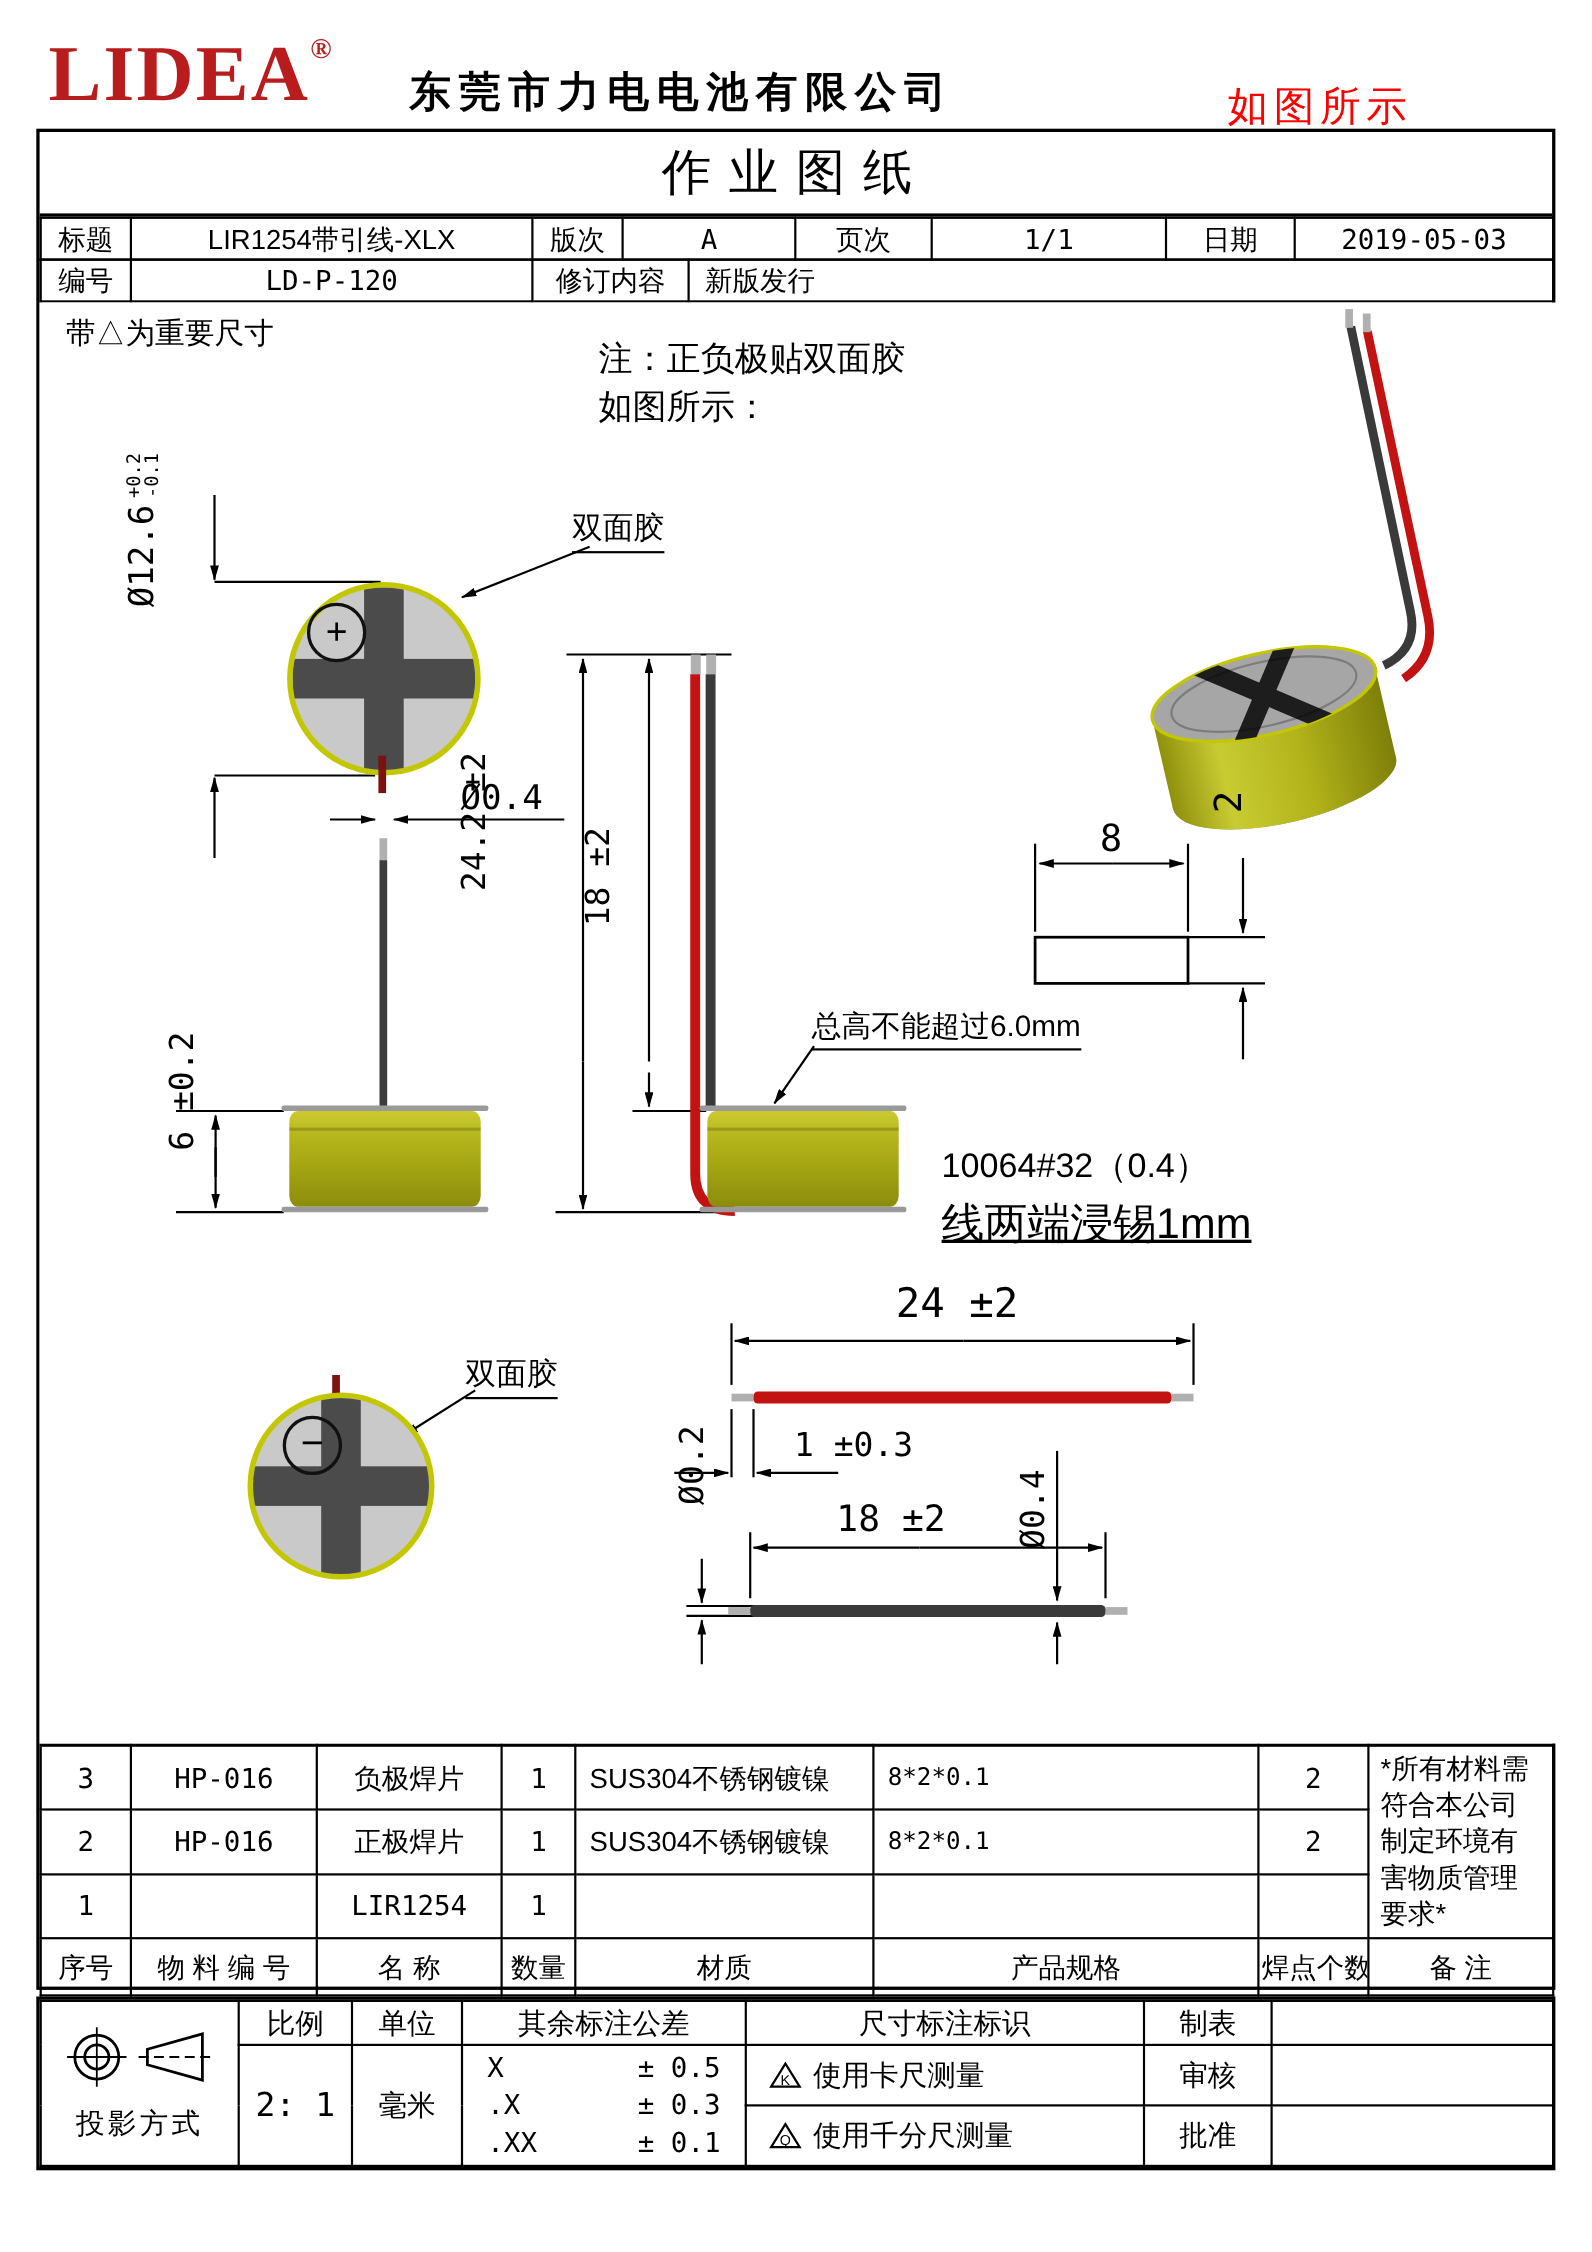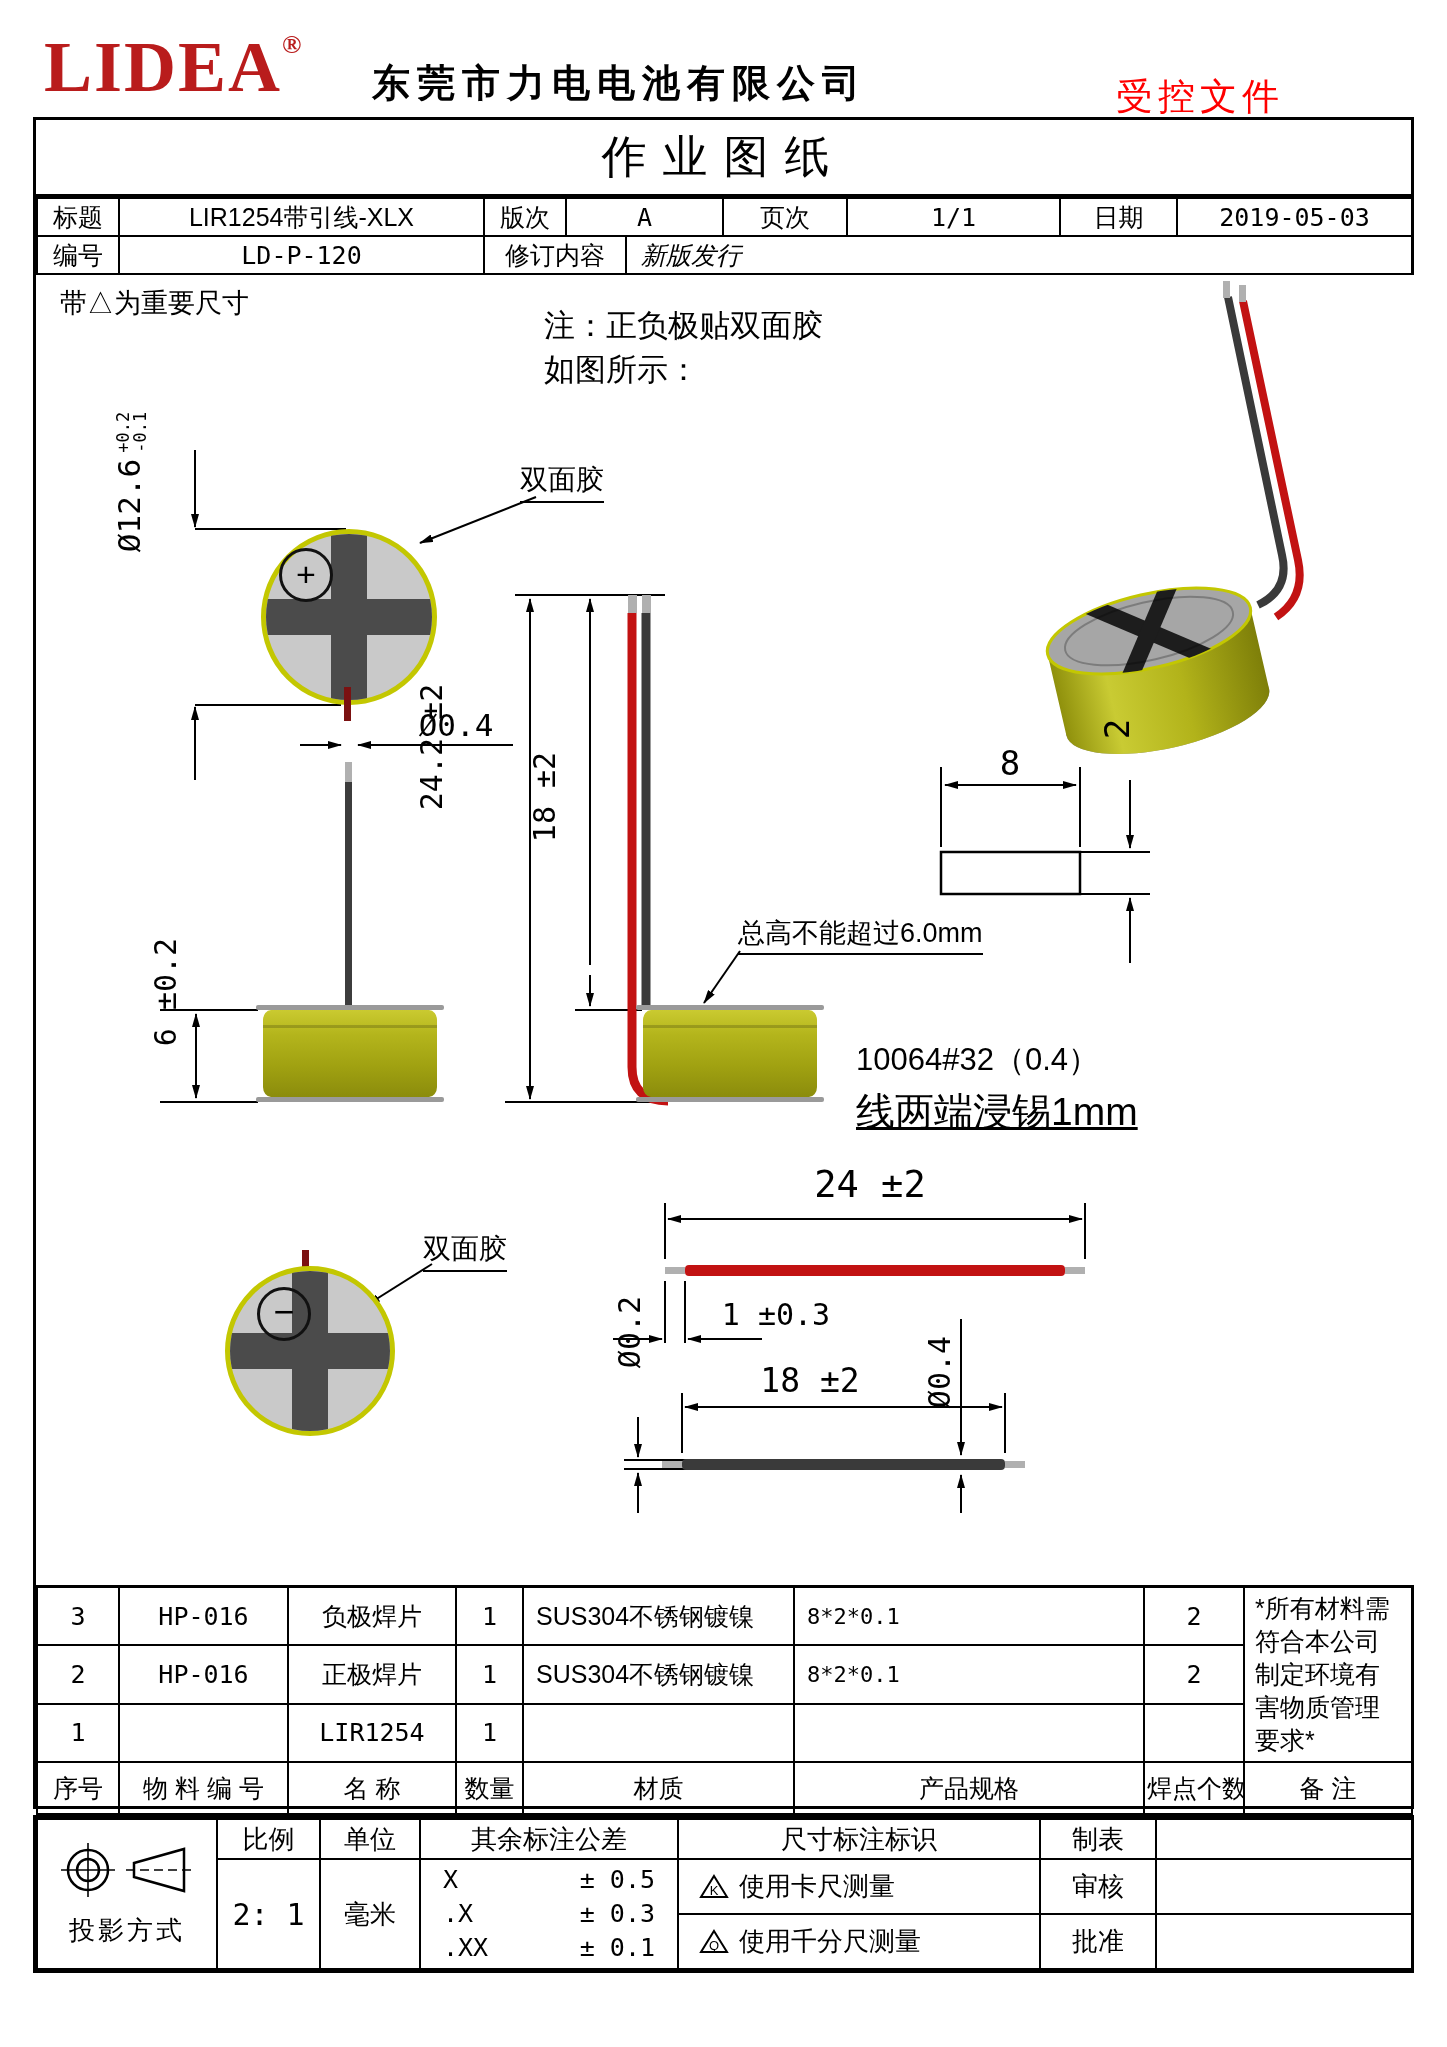--- a/index.html
+++ b/index.html
@@ -52,21 +52,21 @@
   .projcell{vertical-align:middle;}
   .projlabel{font-size:26px;letter-spacing:3px;margin-top:2px;}
 </style>
 </head>
 <body>
 
 <div class="page">
 
   <div class="abs logo"><span>LIDEA</span><sup>®</sup></div>
   <div class="abs company">东莞市力电电池有限公司</div>
-  <div class="abs controlled">受控文件</div>
+  <div class="abs controlled">如图所示</div>
 
   <div class="abs frame">
 
     <div class="sheet-title">作业图纸</div>
 
     <table class="info">
       <colgroup>
           <col style="width:82px">
           <col style="width:365px">
           <col style="width:82px">
@@ -94,21 +94,21 @@
           <col style="width:82px">
           <col style="width:365px">
           <col style="width:142px">
           <col style="width:786px">
         </colgroup>
       <tbody>
           <tr>
         <td>编号</td>
         <td class="mono">LD-P-120</td>
         <td>修订内容</td>
-        <td style="text-align:left;padding-left:14px;font-style:italic;">新版发行</td>
+        <td style="text-align:left;padding-left:14px;">新版发行</td>
       </tr>
     </tbody>
       </table>
 
     <div class="canvas">
 
       <svg width="1375" height="1310" viewBox="0 0 1375 1310">
         <defs>
           <marker id="arr" markerWidth="14" markerHeight="8" refX="13" refY="4" orient="auto" markerUnits="userSpaceOnUse">
             <path d="M0,0 L14,4 L0,8 Z" fill="#000"></path>

